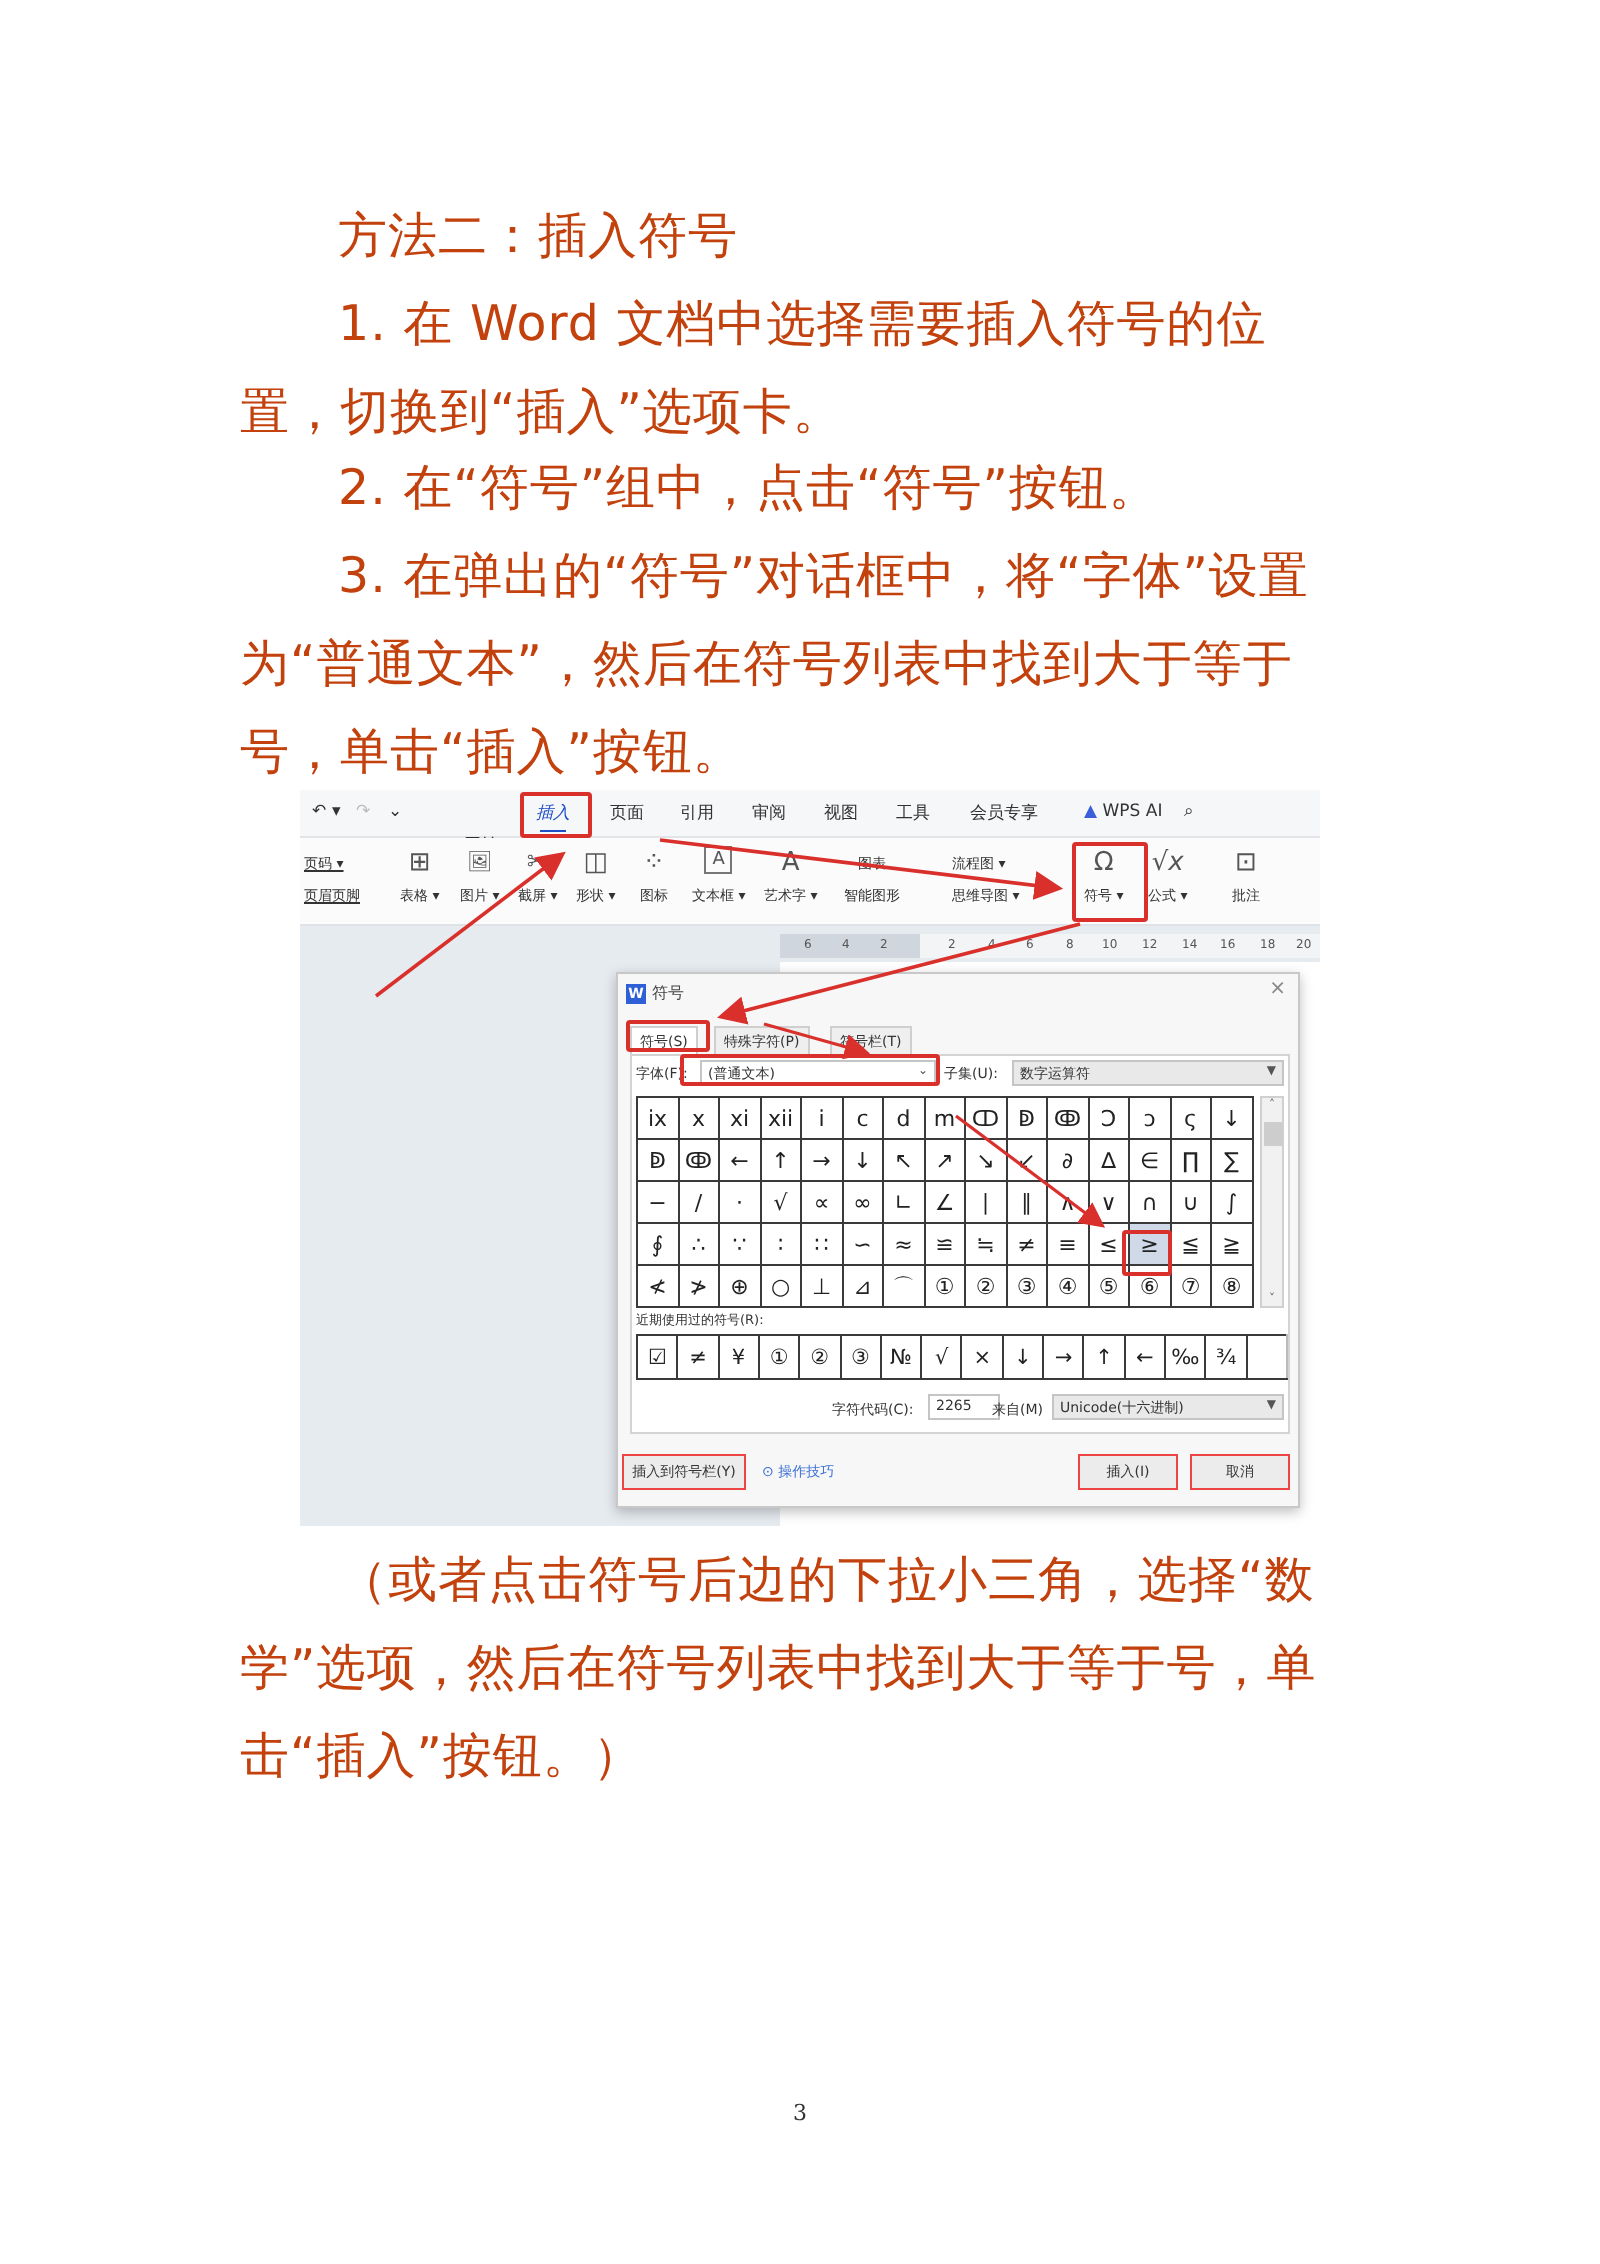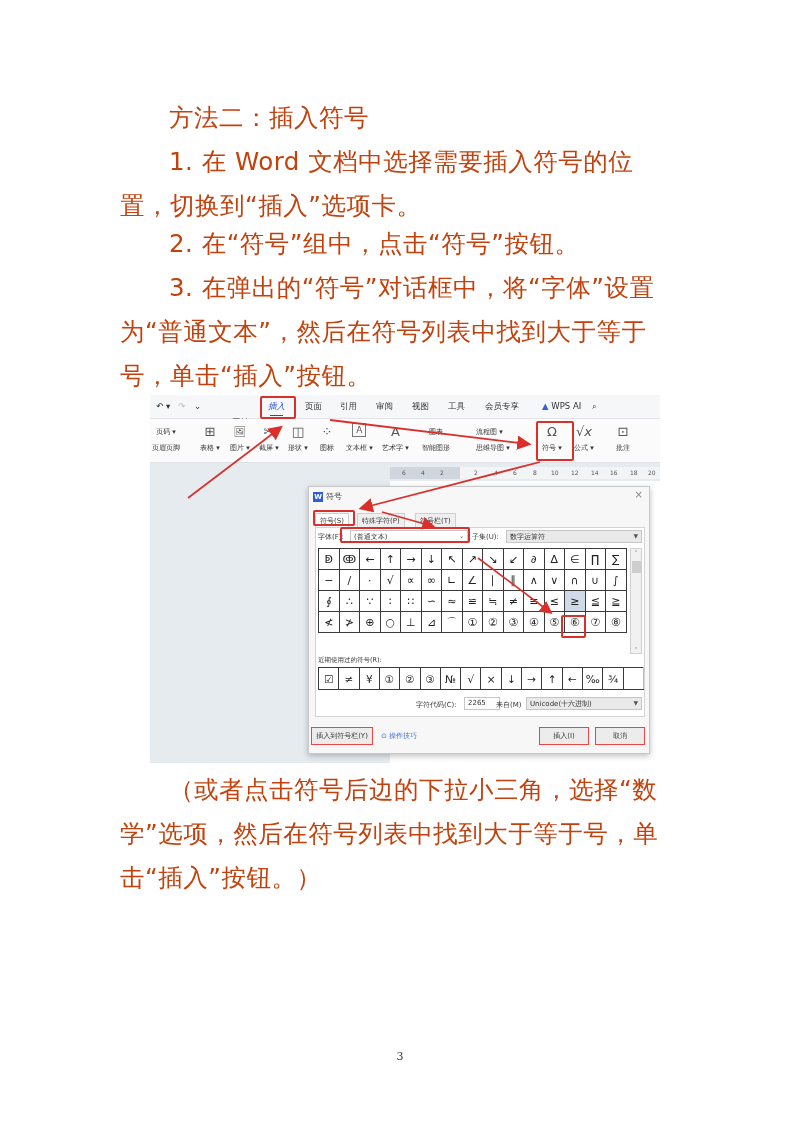--- a/index.html
+++ b/index.html
@@ -74,21 +74,21 @@
     <span class="tab" style="left:190px;">引用</span>
     <span class="tab" style="left:226px;">审阅</span>
     <span class="tab" style="left:262px;">视图</span>
     <span class="tab" style="left:298px;">工具</span>
     <span class="tab" style="left:335px;">会员专享</span>
     <span class="tab" style="left:392px;"><span style="color:#3a5fd9;">▲ </span><span>WPS AI</span></span>
     <span class="tab" style="left:442px;">⌕</span>
   </div>
 
   <div class="ribbon">
-    <div class="rb-item" style="left:2px;top:6px;text-align:center;">
+    <div class="rb-item" style="left:2px;top:6px;text-align:left;text-decoration:underline;">
       <span class="rb-label">页码 ▾</span>
       <span class="rb-label" style="margin-top:6px;">页眉页脚</span>
     </div>
     <div class="rb-item" style="left:50px;top:4px;">
       <span class="rb-icon">⊞</span>
       <span class="rb-label">表格 ▾</span>
     </div>
     <div class="rb-item" style="left:80px;top:4px;">
       <span class="rb-icon" style="font-size:10px;">🖼</span>
       <span class="rb-label">图片 ▾</span>
@@ -171,20 +171,37 @@
       <div class="combo" style="left:34px;top:2px;width:118px;">
         <span>(普通文本)</span><span class="arr">⌄</span>
       </div>
       <span class="row-label" style="left:156px;top:4px;">子集(U):</span>
       <div class="combo grey" style="left:190px;top:2px;width:136px;">
         <span>数字运算符</span><span class="arr">▼</span>
       </div>
 
       <table class="grid">
         <tbody id="grid-body">
+            <tr>
+              <td>ix</td>
+              <td>x</td>
+              <td>xi</td>
+              <td>xii</td>
+              <td>ⅰ</td>
+              <td>c</td>
+              <td>d</td>
+              <td>m</td>
+              <td>ↀ</td>
+              <td>ↁ</td>
+              <td>ↂ</td>
+              <td>Ↄ</td>
+              <td>ↄ</td>
+              <td>ς</td>
+              <td>↓</td>
+            </tr>
             <tr>
               <td>ↁ</td>
               <td>ↂ</td>
               <td>←</td>
               <td>↑</td>
               <td>→</td>
               <td>↓</td>
               <td>↖</td>
               <td>↗</td>
               <td>↘</td>

